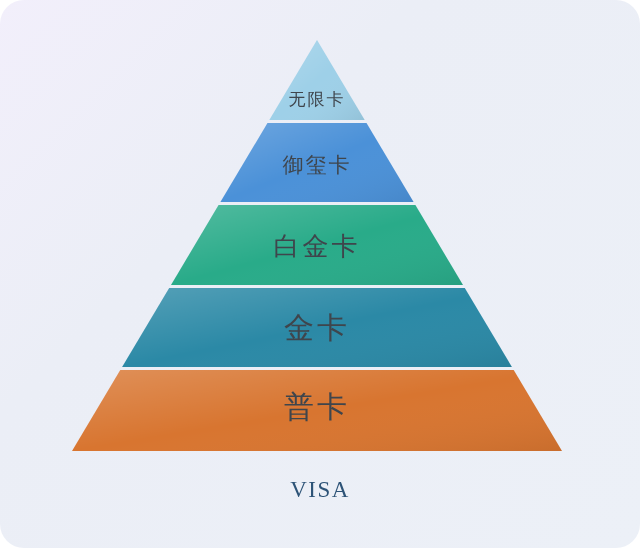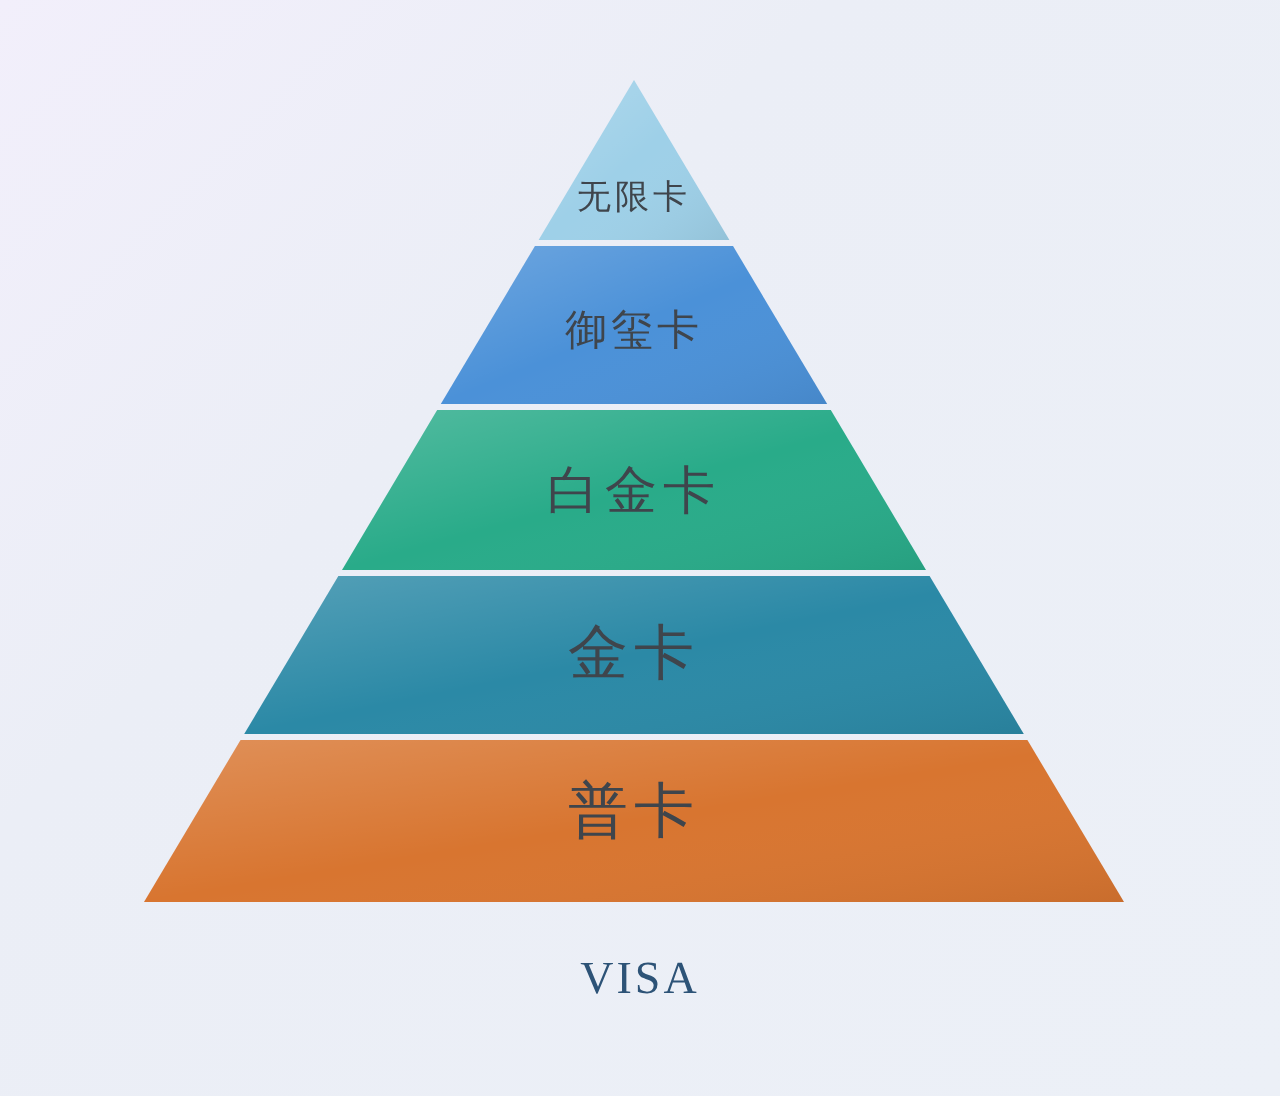--- a/index.html
+++ b/index.html
@@ -6,20 +6,21 @@
     margin: 0;
     padding: 0;
   }
   .canvas {
     position: relative;
     width: 640px;
     height: 548px;
     overflow: hidden;
     background: linear-gradient(135deg, #f2effb 0%, #ebeef6 35%, #ecf0f7 100%);
     font-family: "DejaVu Sans", sans-serif;
+    border-radius: 24px;
   }
   .canvas svg {
     position: absolute;
     top: 0;
     left: 0;
     display: block;
   }
   .lvl-label {
     font-family: "DejaVu Sans", sans-serif;
     font-weight: 500;

